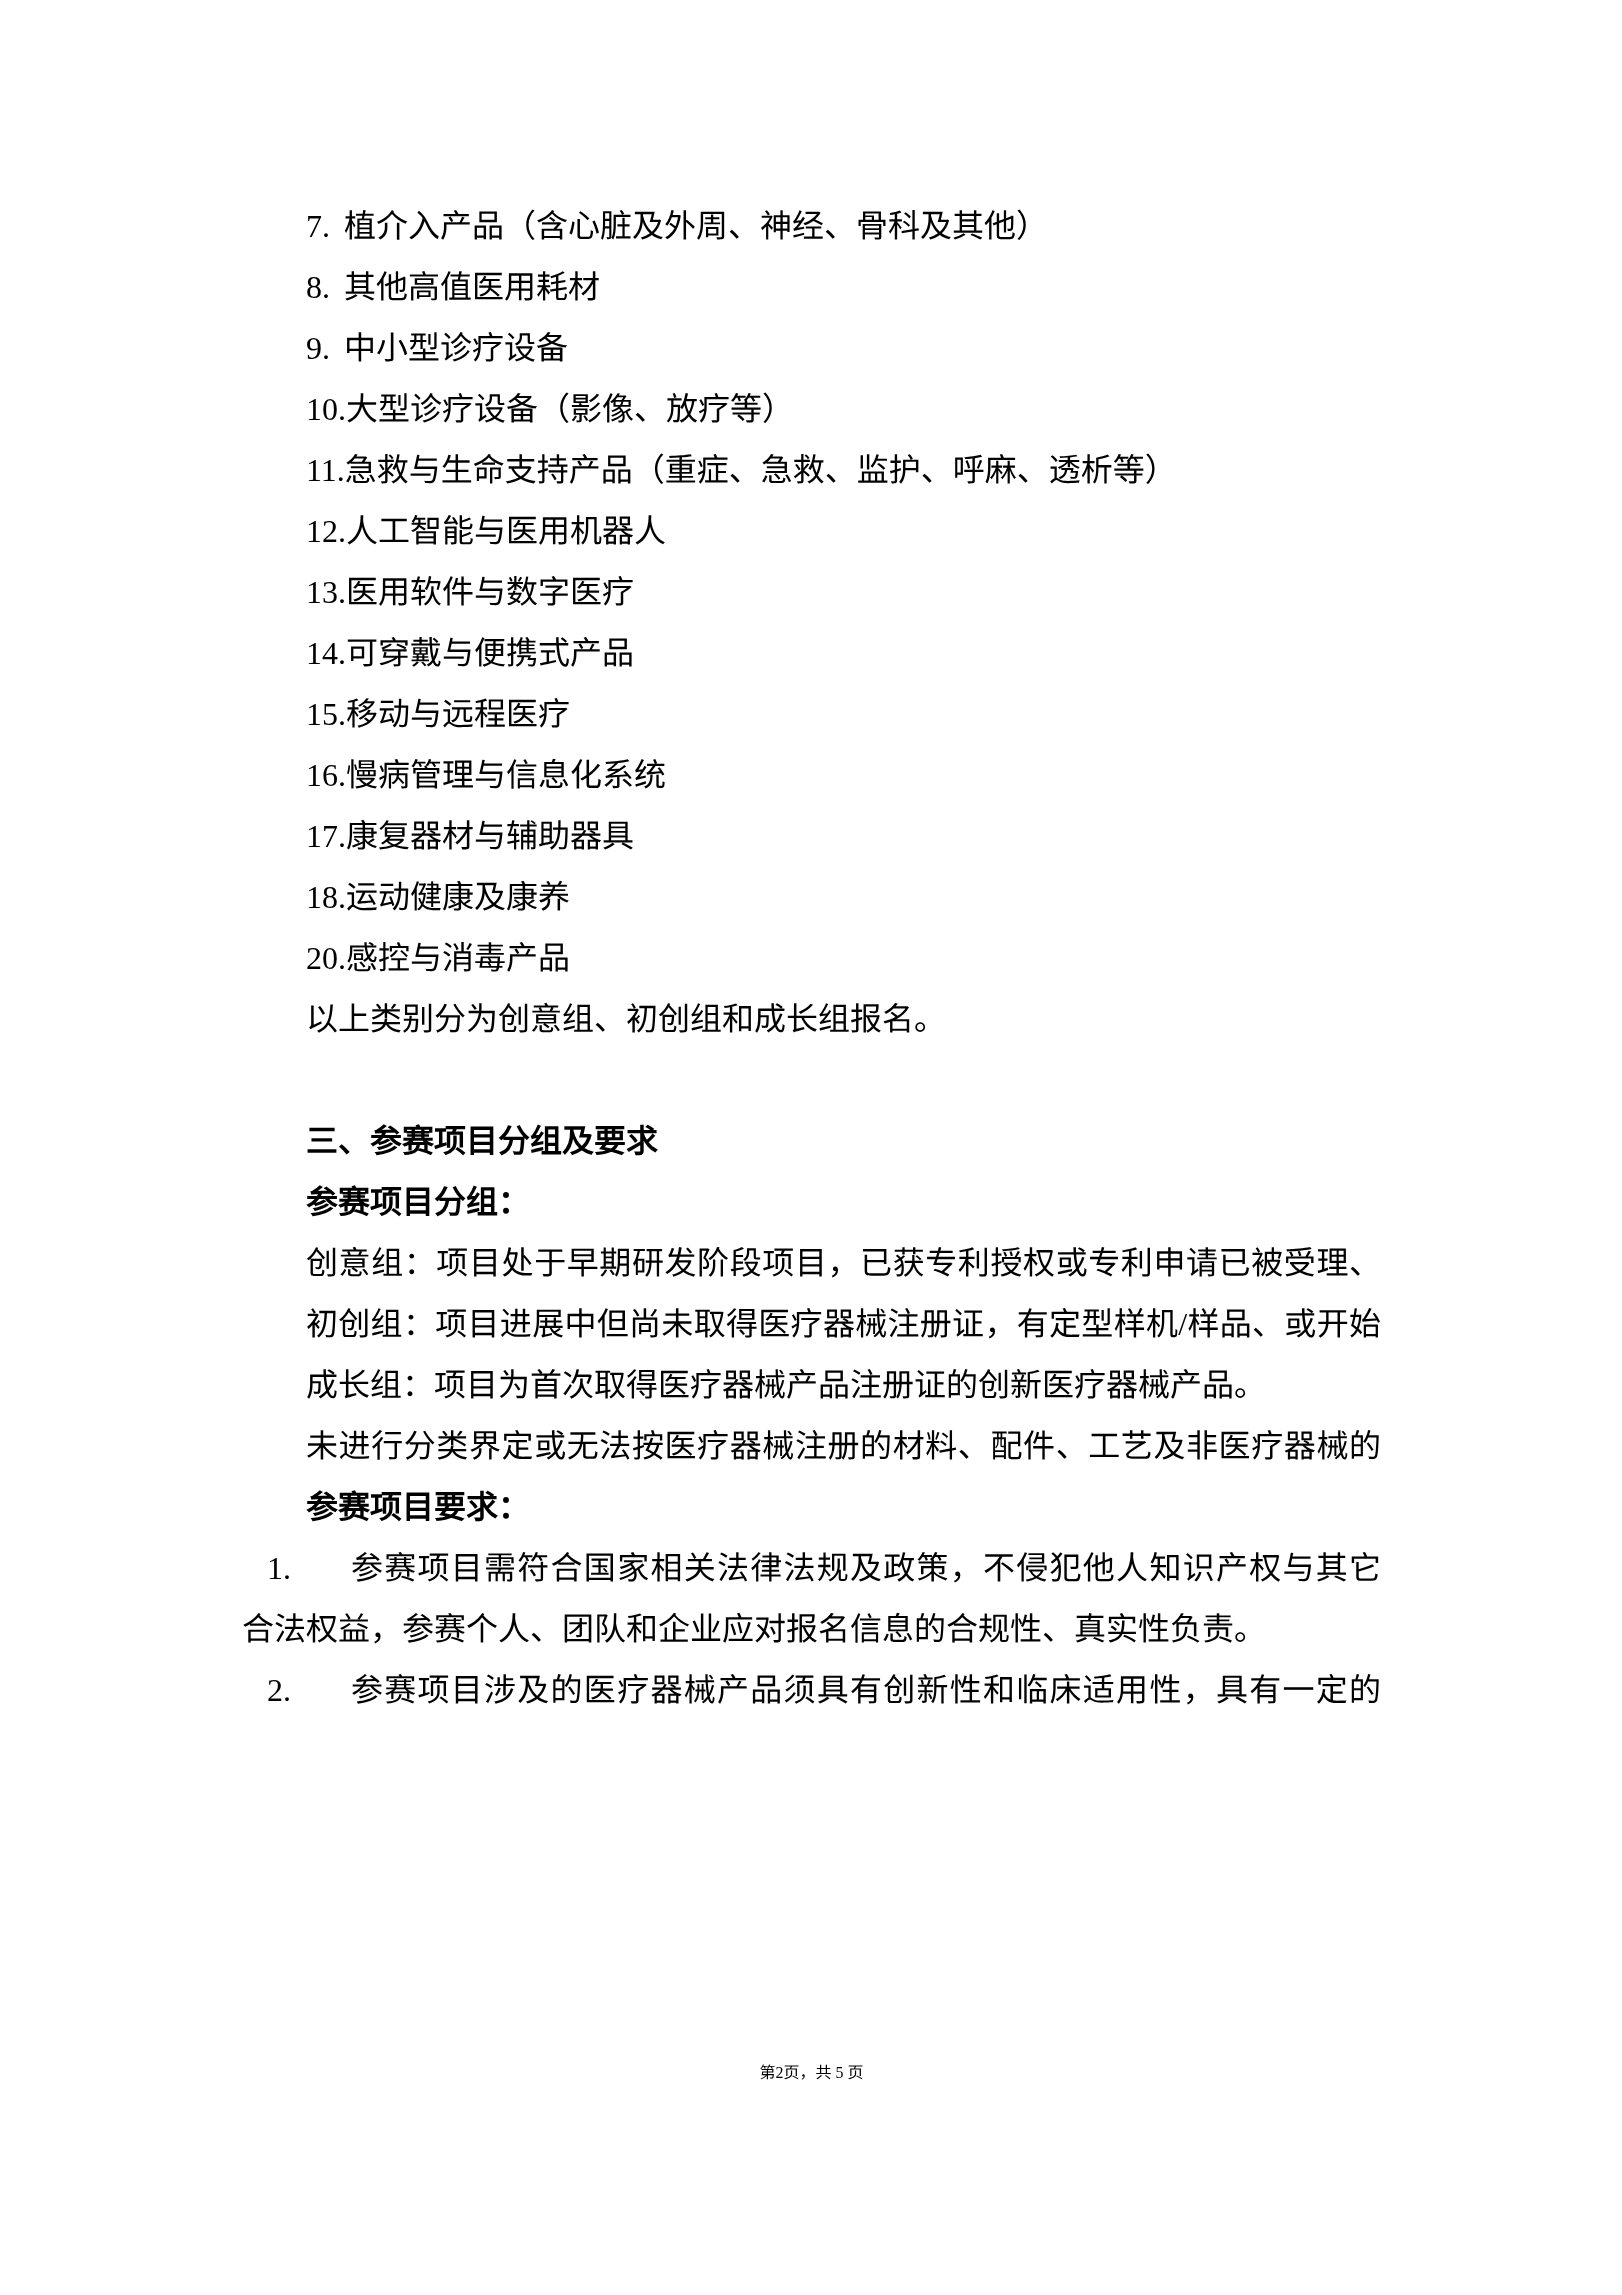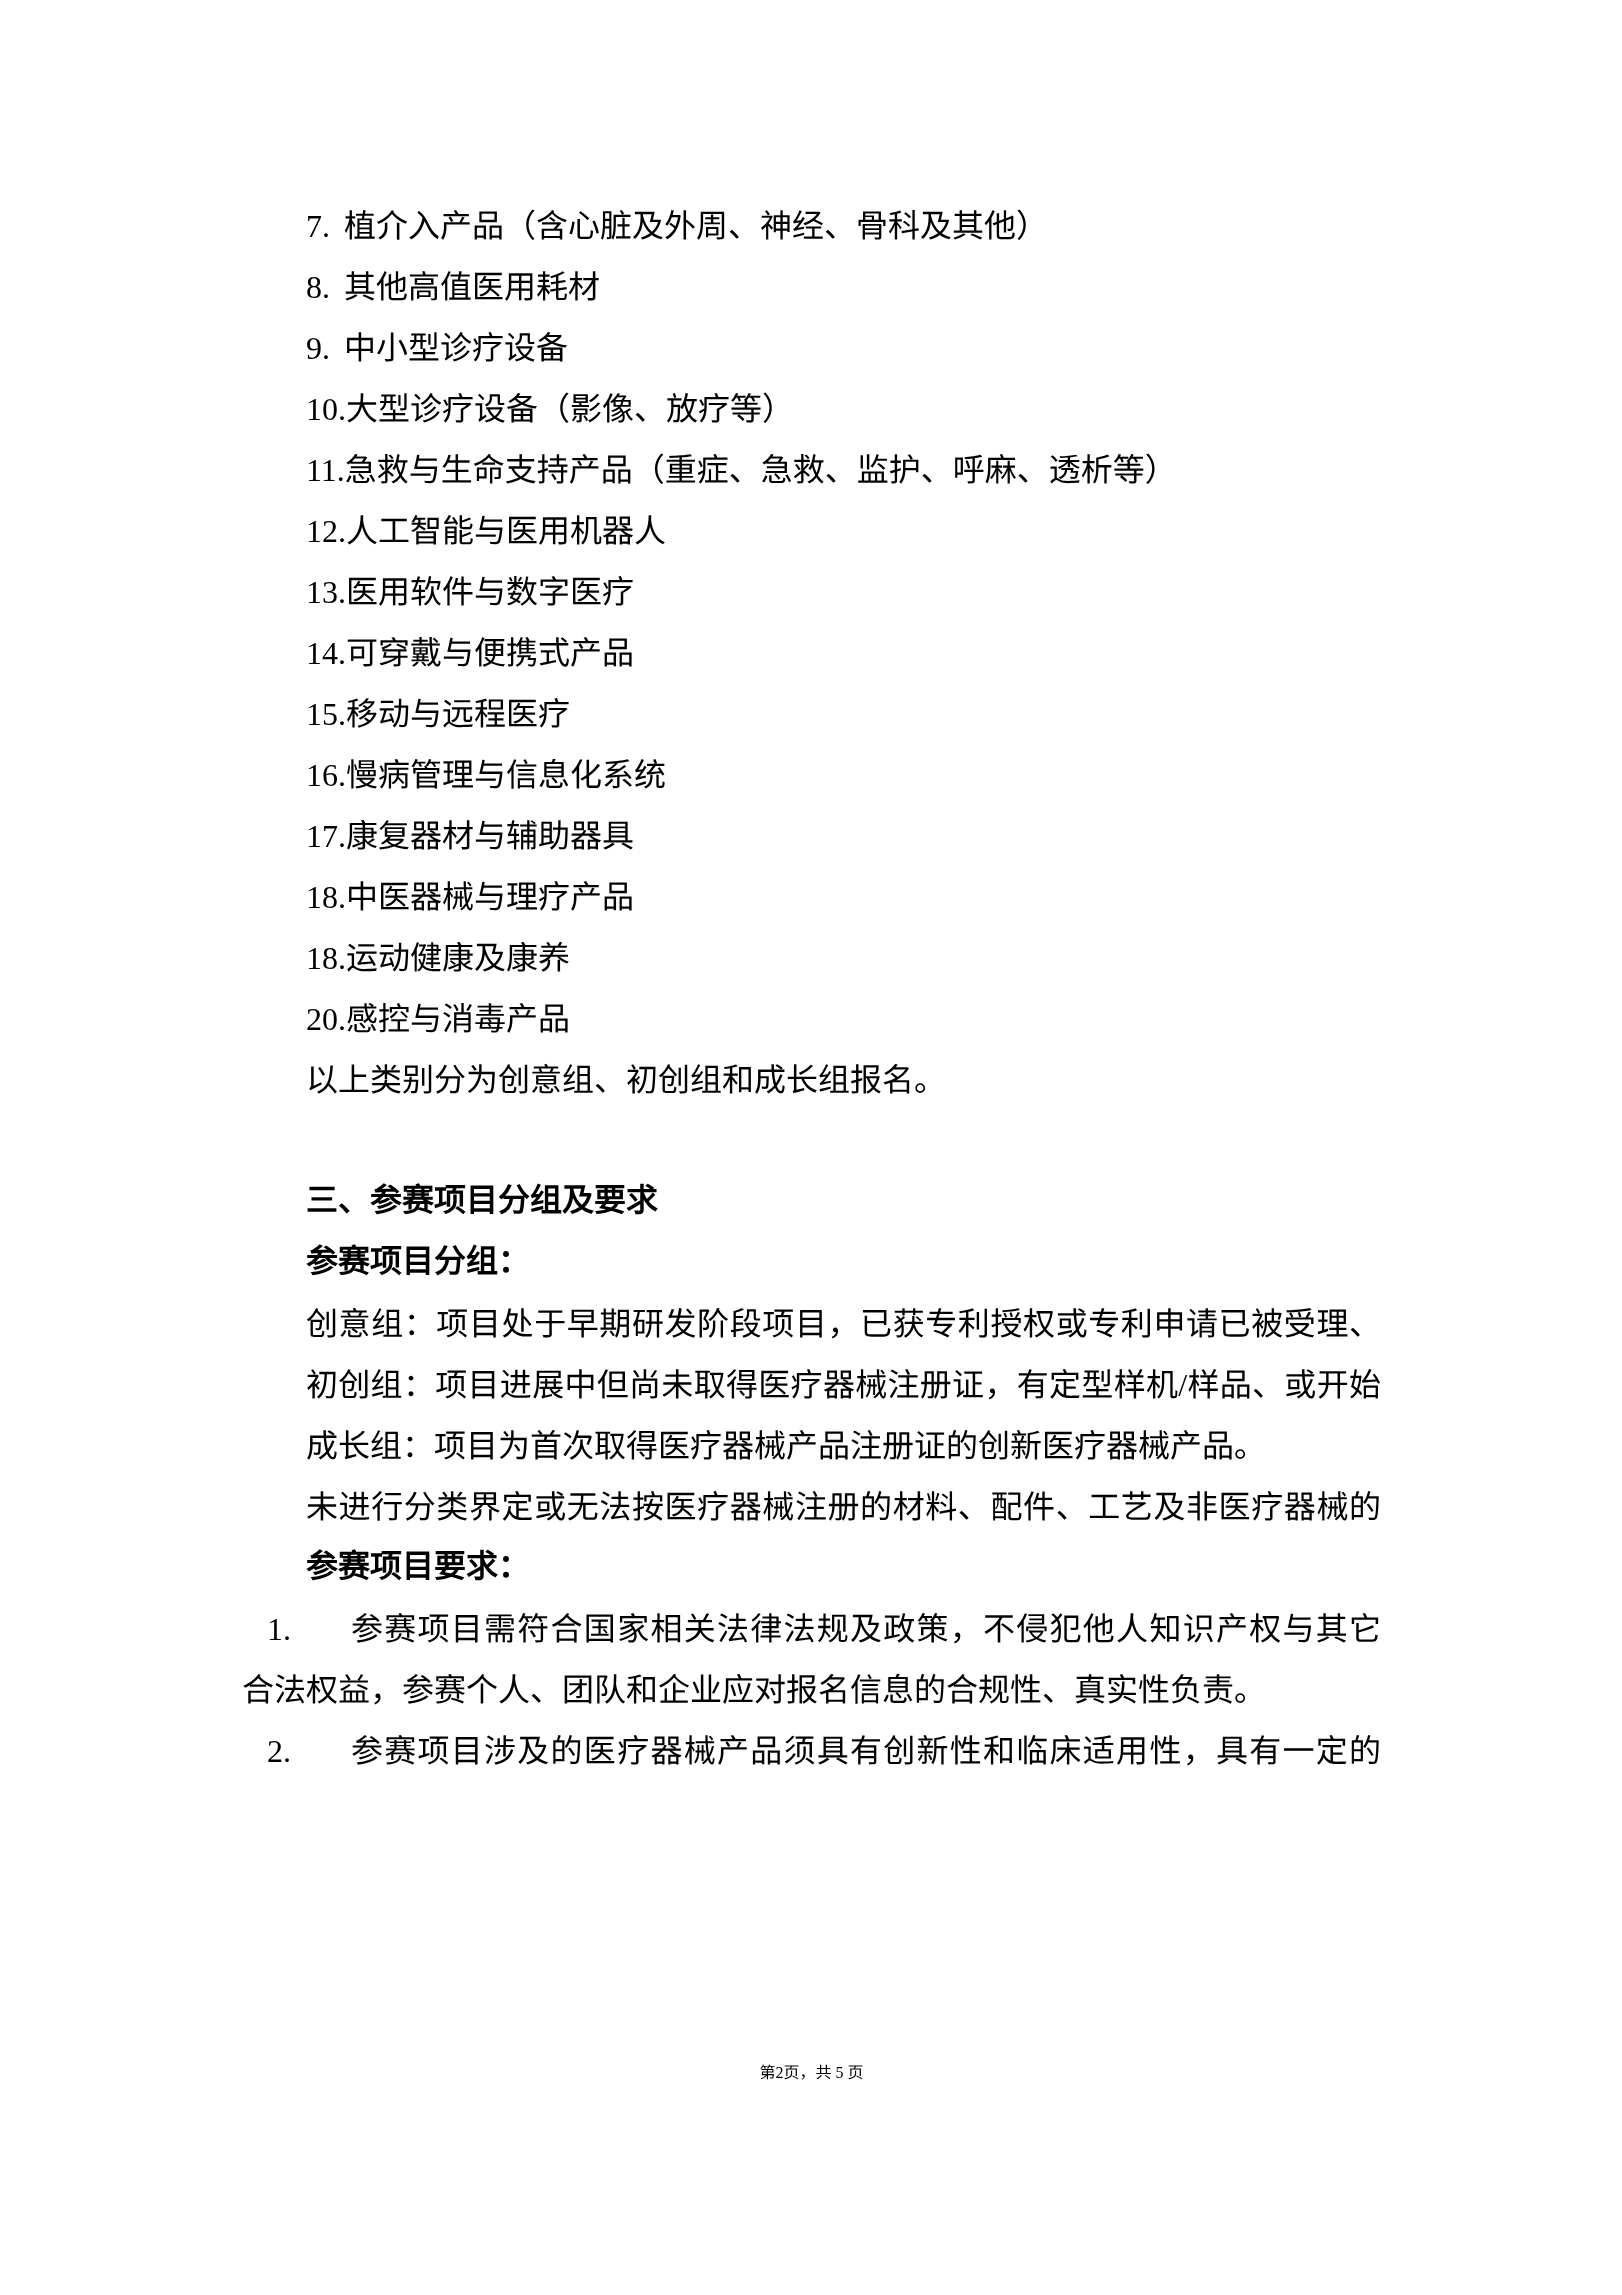--- a/index.html
+++ b/index.html
@@ -19,21 +19,21 @@
   }
   .indent{text-indent:2em;}
   
   .fill{
     text-align:justify;
     text-align-last:justify;
     text-justify:inter-ideograph;
   }
   
   .hei{
-    font-family:Liberation Mono, monospace;
+    font-family:Liberation Serif, serif;
     font-weight:700;
   }
   
   .cat-item{padding-left:2em;white-space:nowrap;}
   .cat-num{display:inline-block;min-width:38px;}
   
   .req{position:relative;padding-left:109px;}
   .req-num{position:absolute;left:25px;top:0;line-height:61px;}
   .footer{
     position:absolute;left:0;top:2053px;width:1623px;height:39px;
@@ -50,21 +50,20 @@
     <div class="cat-item"><span class="cat-num">8.</span><span>其他高值医用耗材</span></div>
     <div class="cat-item"><span class="cat-num">9.</span><span>中小型诊疗设备</span></div>
     <div class="cat-item"><span class="cat-num">10.</span><span>大型诊疗设备（影像、放疗等）</span></div>
     <div class="cat-item"><span class="cat-num">11.</span><span>急救与生命支持产品（重症、急救、监护、呼麻、透析等）</span></div>
     <div class="cat-item"><span class="cat-num">12.</span><span>人工智能与医用机器人</span></div>
     <div class="cat-item"><span class="cat-num">13.</span><span>医用软件与数字医疗</span></div>
     <div class="cat-item"><span class="cat-num">14.</span><span>可穿戴与便携式产品</span></div>
     <div class="cat-item"><span class="cat-num">15.</span><span>移动与远程医疗</span></div>
     <div class="cat-item"><span class="cat-num">16.</span><span>慢病管理与信息化系统</span></div>
     <div class="cat-item"><span class="cat-num">17.</span><span>康复器材与辅助器具</span></div>
-    <div class="cat-item"><span class="cat-num">18.</span><span>中医器械与理疗产品</span></div>
     <div class="cat-item"><span class="cat-num">18.</span><span>运动健康及康养</span></div>
     <div class="cat-item"><span class="cat-num">20.</span><span>感控与消毒产品</span></div>
 
     <div class="line indent">以上类别分为创意组、初创组和成长组报名。</div>
 
     <div class="spacer"></div>
 
     <div class="line indent hei">三、参赛项目分组及要求</div>
     <div class="line indent hei">参赛项目分组：</div>
 

